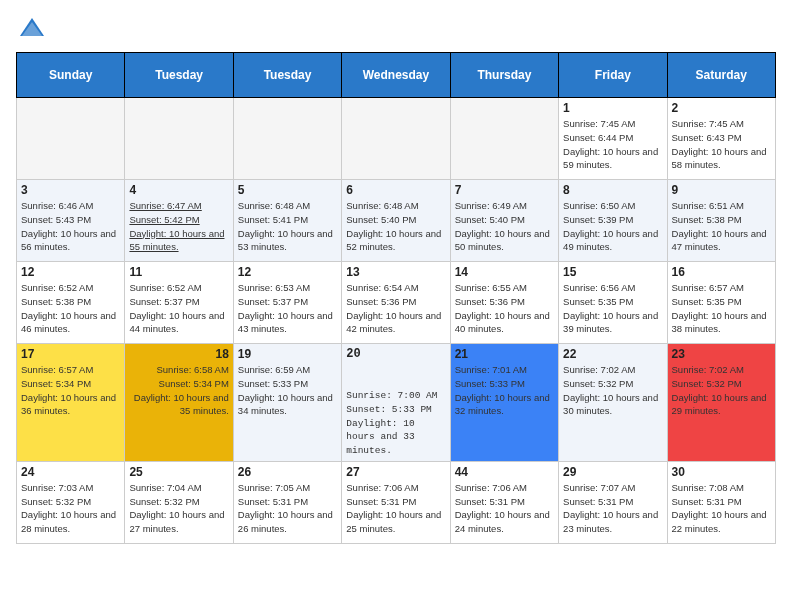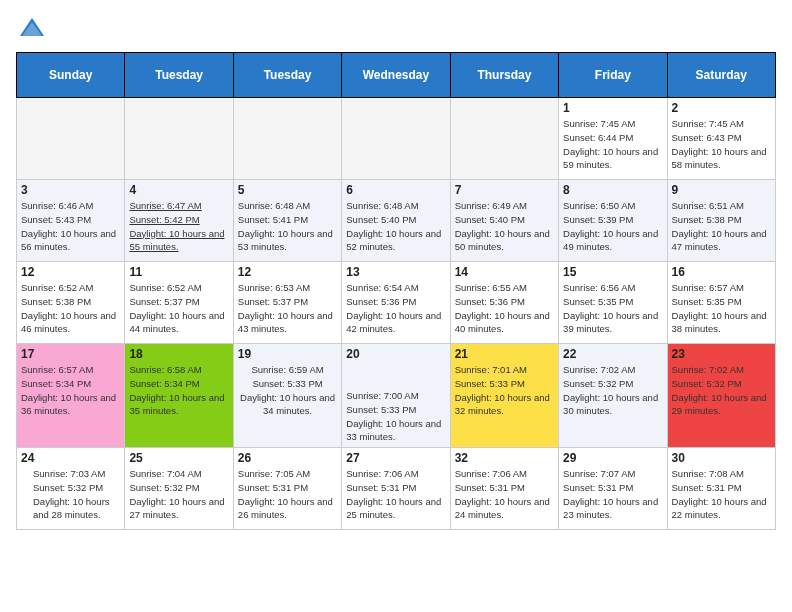--- a/index.html
+++ b/index.html
@@ -233,45 +233,45 @@
 Daylight: 10 hours and 39 minutes.</div>
           </td>
           <td>
             <span class="day-number">16</span>
             <div class="day-info" style="white-space: pre-line;">Sunrise: 6:57 AM
 Sunset: 5:35 PM
 Daylight: 10 hours and 38 minutes.</div>
           </td>
         </tr>
         <tr>
-          <td style="background: #f9a8d4;">
+          <td style="background: #fde047;">
             <span class="day-number">17</span>
             <div class="day-info" style="white-space: pre-line;">Sunrise: 6:57 AM
 Sunset: 5:34 PM
 Daylight: 10 hours and 36 minutes.</div>
           </td>
-          <td style="background: #84cc16;">
+          <td style="background: #eab308; text-align: right;">
             <span class="day-number">18</span>
             <div class="day-info" style="white-space: pre-line;">Sunrise: 6:58 AM
 Sunset: 5:34 PM
 Daylight: 10 hours and 35 minutes.</div>
           </td>
           <td style="background: rgb(240, 244, 250);">
             <span class="day-number">19</span>
-            <div class="day-info" style="white-space: pre-line; text-align: center;">Sunrise: 6:59 AM
+            <div class="day-info" style="white-space: pre-line;">Sunrise: 6:59 AM
 Sunset: 5:33 PM
 Daylight: 10 hours and 34 minutes.</div>
           </td>
-          <td style="background: rgb(240, 244, 250);">
+          <td style="background: rgb(240, 244, 250); font-family: Liberation Mono, monospace;">
             <span class="day-number">20</span>
             <div class="day-info" style="white-space: pre-line; margin-top: 28px;">Sunrise: 7:00 AM
 Sunset: 5:33 PM
 Daylight: 10 hours and 33 minutes.</div>
           </td>
-          <td style="background: #fde047; margin-top: 8px;">
+          <td style="background: #3b82f6; margin-top: 8px;">
             <span class="day-number">21</span>
             <div class="day-info" style="white-space: pre-line;">Sunrise: 7:01 AM
 Sunset: 5:33 PM
 Daylight: 10 hours and 32 minutes.</div>
           </td>
           <td style="background: rgb(240, 244, 250);">
             <span class="day-number">22</span>
             <div class="day-info" style="white-space: pre-line;">Sunrise: 7:02 AM
 Sunset: 5:32 PM
 Daylight: 10 hours and 30 minutes.</div>
@@ -279,21 +279,21 @@
           <td style="background: #ef4444;">
             <span class="day-number">23</span>
             <div class="day-info" style="white-space: pre-line;">Sunrise: 7:02 AM
 Sunset: 5:32 PM
 Daylight: 10 hours and 29 minutes.</div>
           </td>
         </tr>
         <tr>
           <td>
             <span class="day-number">24</span>
-            <div class="day-info" style="white-space: pre-line; margin-left: 12px;">Sunrise: 7:03 AM
+            <div class="day-info" style="white-space: pre-line;">Sunrise: 7:03 AM
 Sunset: 5:32 PM
 Daylight: 10 hours and 28 minutes.</div>
           </td>
           <td>
             <span class="day-number">25</span>
             <div class="day-info" style="white-space: pre-line;">Sunrise: 7:04 AM
 Sunset: 5:32 PM
 Daylight: 10 hours and 27 minutes.</div>
           </td>
           <td>
@@ -302,21 +302,21 @@
 Sunset: 5:31 PM
 Daylight: 10 hours and 26 minutes.</div>
           </td>
           <td>
             <span class="day-number">27</span>
             <div class="day-info" style="white-space: pre-line;">Sunrise: 7:06 AM
 Sunset: 5:31 PM
 Daylight: 10 hours and 25 minutes.</div>
           </td>
           <td>
-            <span class="day-number">32</span>
+            <span class="day-number">44</span>
             <div class="day-info" style="white-space: pre-line;">Sunrise: 7:06 AM
 Sunset: 5:31 PM
 Daylight: 10 hours and 24 minutes.</div>
           </td>
           <td>
             <span class="day-number">29</span>
             <div class="day-info" style="white-space: pre-line;">Sunrise: 7:07 AM
 Sunset: 5:31 PM
 Daylight: 10 hours and 23 minutes.</div>
           </td>

